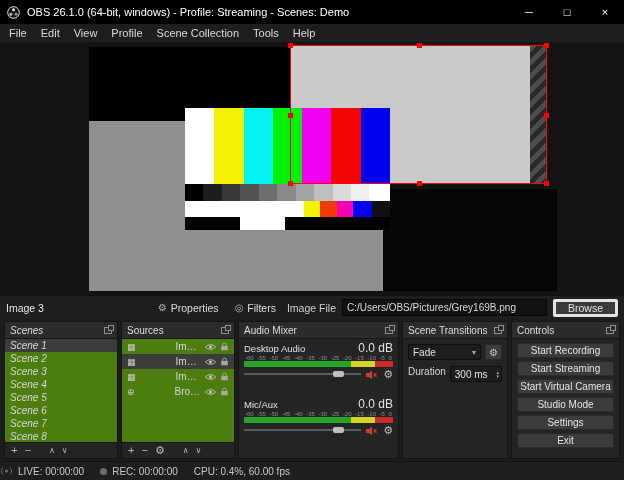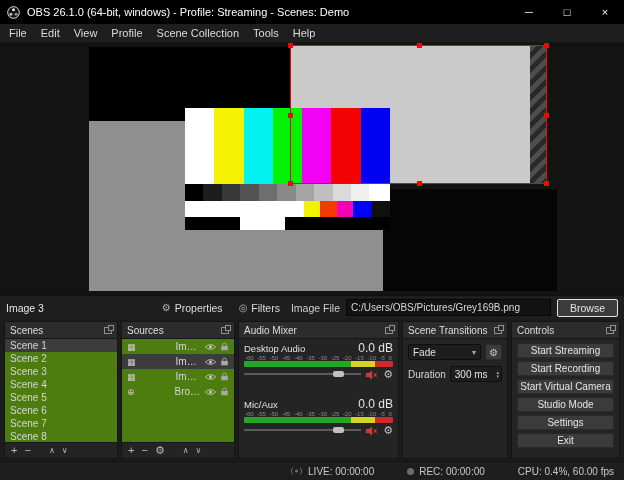--- a/index.html
+++ b/index.html
@@ -54,26 +54,26 @@
   .h-bl{left:-3px;bottom:-3px}.h-bm{left:calc(50% - 2px);bottom:-3px}.h-br{right:-3px;bottom:-3px}
 
   
   .sourcebar { height: 24px; background: #1e1e1e; display: flex; align-items: center; padding: 0 6px; gap: 6px; flex: none; border-top: 1px solid #101010; }
   .src-sel-label { font-size: 10.5px; color: #e6e6e6; }
   .grow { flex: 1; margin-left: 36px; }
   .toolbtn { display: flex; align-items: center; gap: 4px; padding: 2px 5px; color: #ddd; font-size: 10.5px; background: transparent; border: none; }
   .toolbtn .ticon { color: #b5b5b5; font-size: 10px; }
   .imgfile-label { font-size: 10.5px; color: #cfcfcf; white-space: nowrap; }
   .path-input { width: 205px; height: 17px; background: #121212; border: 1px solid #070707; color: #d8d8d8; font-size: 10px; padding: 0 4px; font-family: "Liberation Sans", sans-serif; }
-  .browse-btn { height: 18px; padding: 0 12px; background: #3b3b3b; border: 1px solid #e5e5e5; border-radius: 2px; color: #e4e4e4; font-size: 10.5px; }
+  .browse-btn { height: 18px; padding: 0 12px; background: #3b3b3b; border: 3px solid #e5e5e5; border-radius: 2px; color: #e4e4e4; font-size: 10.5px; }
 
   
   .docks { height: 142px; display: flex; gap: 3px; padding: 2px 4px; background: #1c1c1c; flex: none; }
   .panel { background: #242424; border: 1px solid #151515; display: flex; flex-direction: column; }
-  .p-scenes { width: 114px; } .p-sources { width: 114px; } .p-mixer { width: 161px; }
+  .p-scenes { width: 114px; font-style: italic; } .p-sources { width: 114px; } .p-mixer { width: 161px; }
   .p-trans { width: 106px; } .p-controls { width: 109px; }
   .panel-header { height: 17px; background: #2c2c2c; border-bottom: 1px solid #161616; display: flex; align-items: center; padding: 0 5px; flex: none; }
   .panel-title { font-size: 10px; color: #dedede; }
   .float-icon { margin-left: auto; width: 8px; height: 7px; border: 1px solid #8f8f8f; position: relative; }
   .float-icon::before { content: ""; position: absolute; right: -3px; top: -3px; width: 4px; height: 4px; border: 1px solid #8f8f8f; background: #2c2c2c; }
   .panel-list { flex: 1; overflow: hidden; background: #4d7c0f; }
   .list-row { height: 13px; display: flex; align-items: center; padding: 0 5px; gap: 4px; color: #d6d6d6; font-size: 10px; white-space: nowrap; }
   .source-row { height: 15px; }
   .list-row.selected { background: #3c3c3c; }
   .row-label { overflow: hidden; text-overflow: ellipsis; }
@@ -98,34 +98,34 @@
     background: linear-gradient(90deg, #26a626 0 72%, #d4d426 72% 88%, #cf2a2a 88% 100%); }
   .slider-row { height: 13px; display: flex; align-items: center; gap: 5px; margin-top: 1px; }
   .slider { flex: 1; height: 13px; position: relative; }
   .slider::before { content: ""; position: absolute; left: 0; right: 0; top: 5px; height: 2px; background: #5a5a5a; }
   .slider-handle { position: absolute; left: 76%; top: 3px; width: 11px; height: 6px; background: #c0c0c0; border-radius: 2px; }
   .mute-icon { display: flex; align-items: center; flex: none; }
   .gear-glyph { color: #bfbfbf; font-size: 11px; line-height: 1; flex: none; }
 
   
   .trans-body { flex: 1; padding: 5px; display: flex; flex-direction: column; gap: 6px; }
-  .trans-row { display: flex; align-items: center; gap: 4px; }
+  .trans-row { display: flex; align-items: flex-start; gap: 4px; }
   .combo { flex: 1; height: 16px; background: #1d1d1d; border: 1px solid #0e0e0e; border-radius: 2px; display: flex; align-items: center; padding: 0 4px; font-size: 10px; color: #e0e0e0; }
   .combo-arrow { margin-left: auto; color: #a8a8a8; font-size: 8px; }
   .mini-btn { width: 17px; height: 16px; background: #3b3b3b; border: 1px solid #2a2a2a; border-radius: 2px; color: #c9c9c9; font-size: 10px; display: flex; align-items: center; justify-content: center; }
   .dur-label { font-size: 10px; color: #d6d6d6; }
   .spinbox { flex: 1; height: 16px; background: #1d1d1d; border: 1px solid #0e0e0e; border-radius: 2px; display: flex; align-items: center; padding: 0 2px 0 4px; font-size: 10px; color: #e0e0e0; }
   .spin-arrows { margin-left: auto; display: flex; flex-direction: column; line-height: 4px; font-size: 5px; color: #a8a8a8; }
 
   
   .controls-body { flex: 1; padding: 4px 5px; display: flex; flex-direction: column; gap: 3px; }
   .ctl-btn { height: 15px; background: #3b3b3b; border: 1px solid #2a2a2a; border-radius: 2px; color: #e4e4e4; font-size: 10px; font-family: "Liberation Sans", sans-serif; white-space: nowrap; }
 
   
-  .statusbar { height: 19px; background: #1e1e1e; border-top: 1px solid #141414; display: flex; align-items: center; justify-content: flex-end; gap: 33px; padding-right: 10px; flex: none; }
+  .statusbar { height: 19px; background: #1e1e1e; border-top: 1px solid #141414; display: flex; align-items: center; gap: 16px; padding-right: 10px; flex: none; }
   .status-item { display: flex; align-items: center; gap: 5px; font-size: 10px; color: #c9c9c9; white-space: nowrap; }
   .rec-dot { width: 7px; height: 7px; border-radius: 50%; background: #6d6d6d; }
 </style>
 </head>
 <body>
 
 <div class="app">
 
   <div class="titlebar">
     <span class="obs-logo">
@@ -458,23 +458,23 @@
       </div>
     </div>
 
     <div class="panel p-controls">
       <div class="panel-header">
         <span class="panel-title">Controls</span>
         <span class="float-icon"></span>
       </div>
       <div class="controls-body">
 
+          <button class="ctl-btn">Start Recording</button>
+
           <button class="ctl-btn">Start Streaming</button>
-
-          <button class="ctl-btn">Start Recording</button>
 
           <button class="ctl-btn">Start Virtual Camera</button>
 
           <button class="ctl-btn">Studio Mode</button>
 
           <button class="ctl-btn">Settings</button>
 
           <button class="ctl-btn">Exit</button>
         </div>
     </div>

